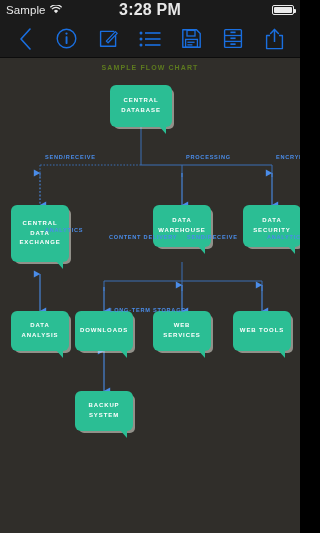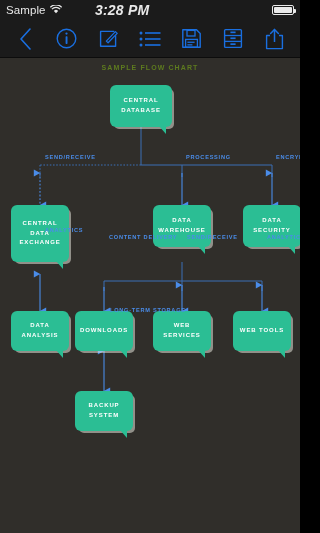--- a/index.html
+++ b/index.html
@@ -14,21 +14,21 @@
 
   
   .statusbar{
     position:absolute; top:0; left:0; width:300px; height:20px;
     background:#1b1b1b; color:#e8e8e8;
     display:flex; align-items:center;
     font-size:11.5px; letter-spacing:.1px;
   }
   .sb-left{ display:flex; align-items:center; gap:4px; padding-left:6px; width:95px; }
   .sb-carrier{ font-size:11.5px; }
-  .sb-center{ flex:1; font-weight:700; font-size:14px; letter-spacing:.2px;font-style:italic; }
+  .sb-center{ flex:1; text-align:center; font-weight:700; font-size:16px; letter-spacing:.2px; }
   .sb-right{ width:95px; display:flex; justify-content:flex-end; align-items:center; padding-right:6px; }
   .batt{ position:relative; width:22px; height:10px; border:1px solid #eaeaea; border-radius:2px; }
   .batt::after{ content:""; position:absolute; right:-3px; top:3px; width:2px; height:4px; background:#eaeaea; border-radius:0 1px 1px 0;}
   .batt-fill{ position:absolute; left:1px; top:1px; bottom:1px; width:18px; background:#eaeaea; border-radius:1px;}
 
   
   .toolbar{
     position:absolute; top:20px; left:0; width:300px; height:38px;
     background:#1b1b1b;
     display:flex; align-items:center; justify-content:space-between;

